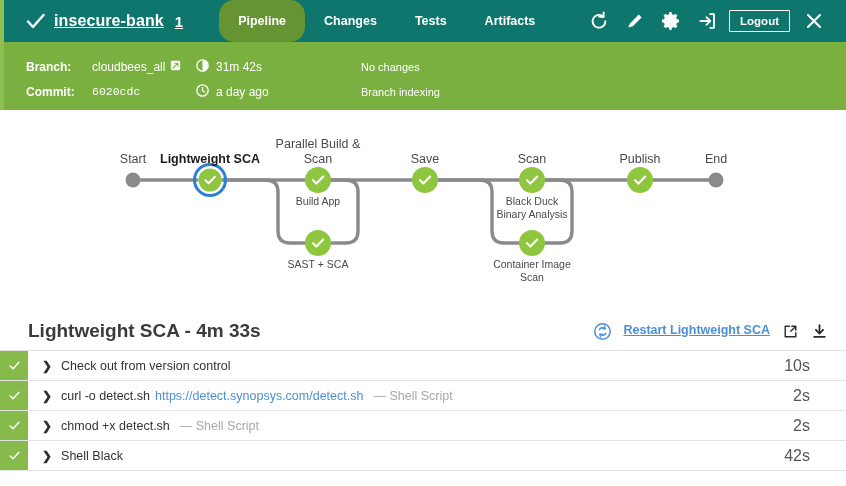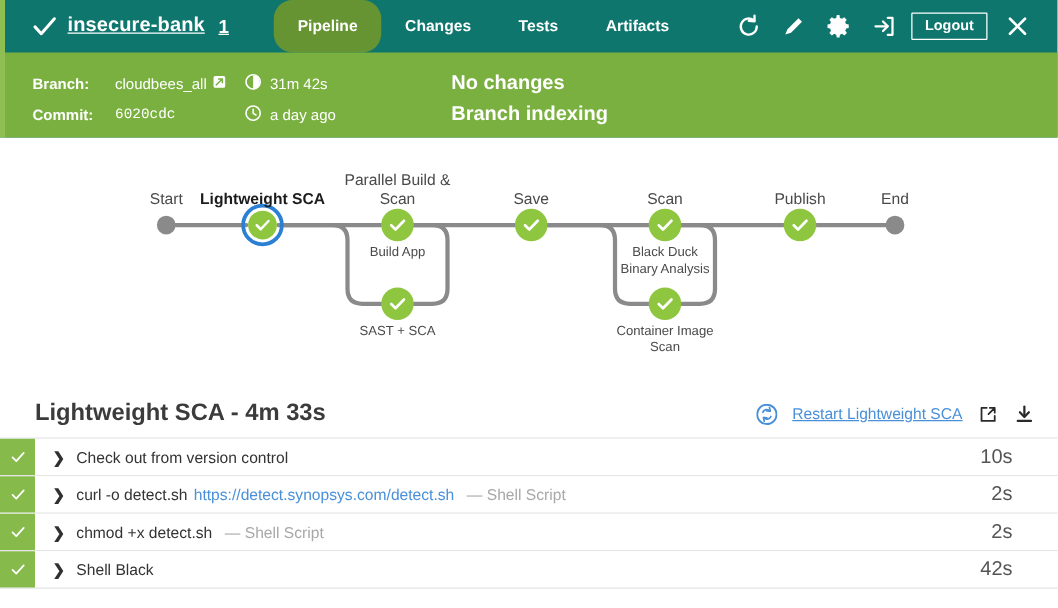--- a/index.html
+++ b/index.html
@@ -131,21 +131,21 @@
     width: 104px;
     flex: 0 0 auto;
   }
   .meta-val.mono { font-family: "Liberation Mono", monospace; font-size: 11.5px; }
   .meta-time {
     display: flex; align-items: center; gap: 7px;
     width: 165px;
     flex: 0 0 auto;
     font-size: 12px;
   }
-  .meta-status { font-size: 16px; font-weight: bold; }
+  .meta-status { font-size: 11px; }
 
   
   .graph {
     position: absolute;
     left: 0; top: 110px;
     width: 846px; height: 200px;
   }
   .graph-svg { display: block; }
   .g-label {
     font-family: "Liberation Sans", sans-serif;
@@ -173,22 +173,23 @@
     height: 38px;
     box-sizing: border-box;
   }
   .steps-title {
     font-size: 19px;
     font-weight: 700;
     color: #3b3b3b;
   }
   .steps-head-right {
     margin-left: auto;
-    display: flex; align-items: center;
+    display: flex; align-items: flex-start;
     gap: 12px;
+    font-weight: bold;
   }
   .restart-link {
     color: #4a90d9;
     font-size: 12.5px;
     text-decoration: underline;
     white-space: nowrap;
   }
   .head-icon { display:flex; align-items:center; }
 
   .step-list {

